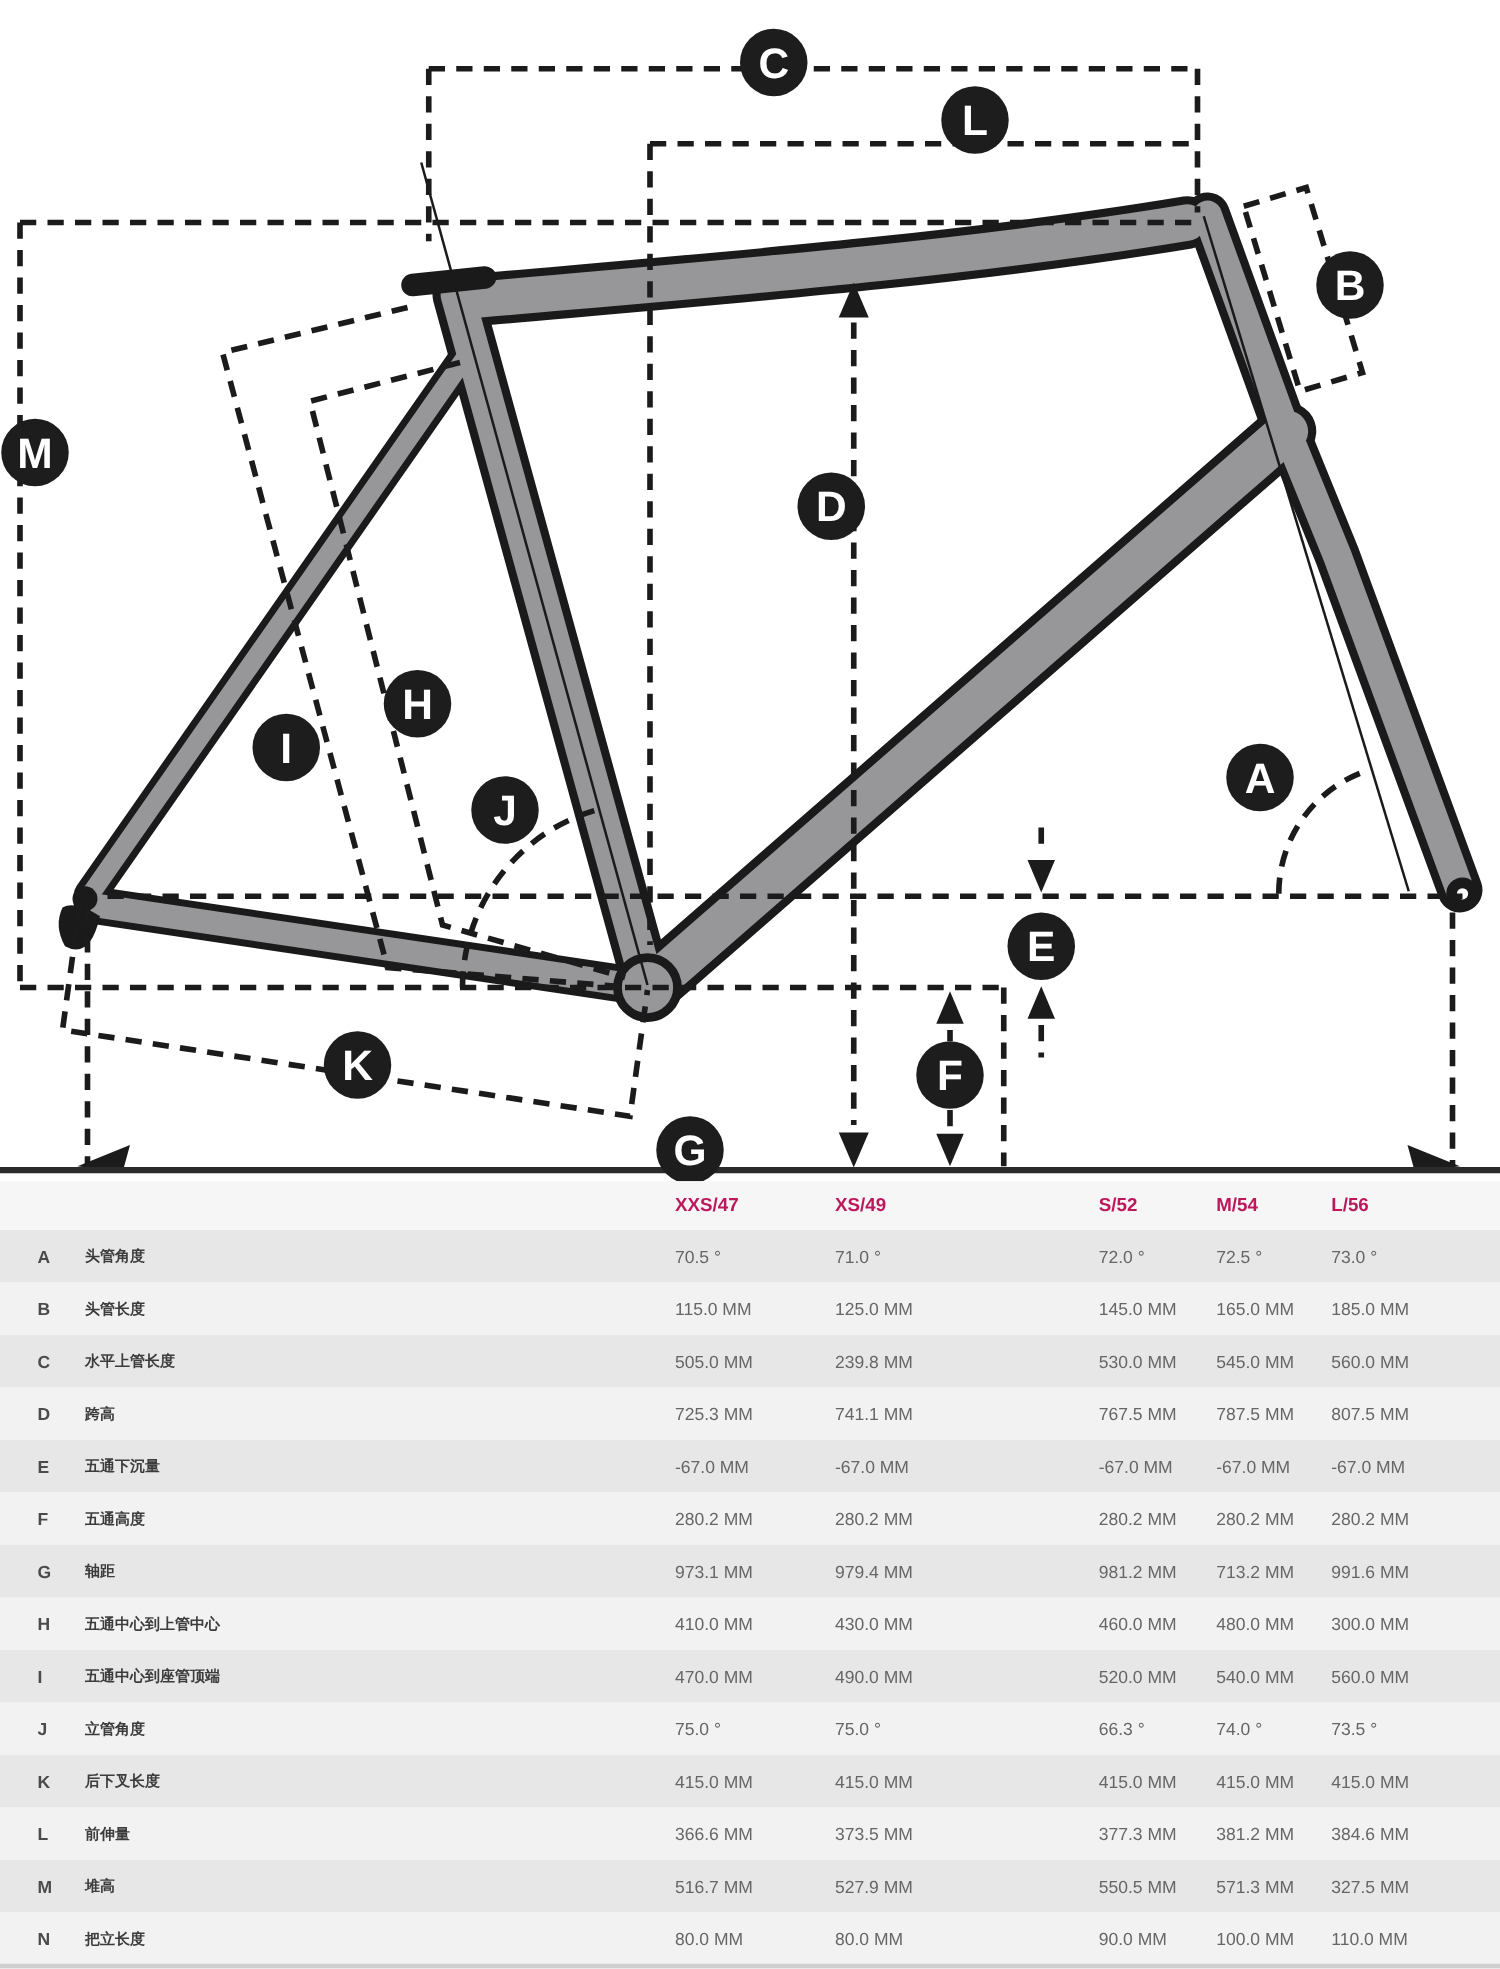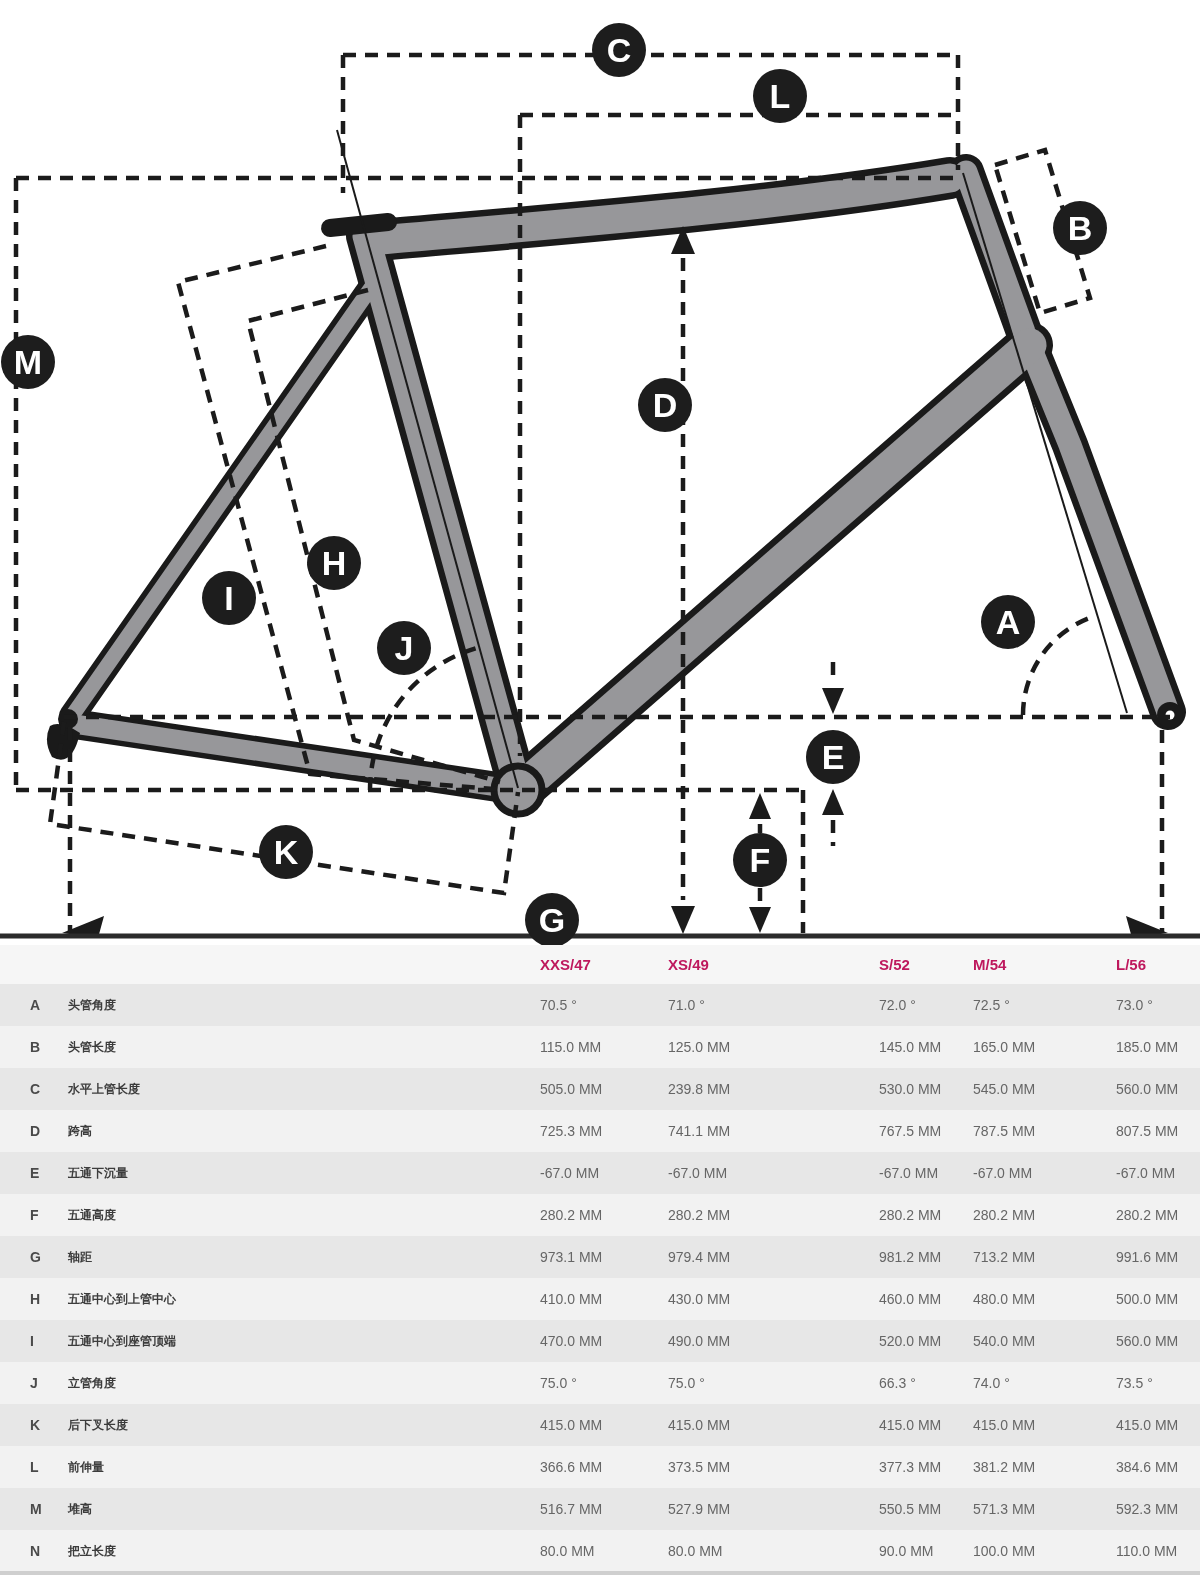--- a/index.html
+++ b/index.html
@@ -10,21 +10,21 @@
   .geo-table{position:absolute;left:0;top:945px;width:1200px;height:630px;background:#f6f6f6;}
   .size-header{position:relative;height:39px;}
   .size-header span{position:absolute;top:0;line-height:39px;font-size:15px;font-weight:bold;color:#be185d;}
   .geo-row{position:relative;height:42px;}
   .geo-row.dark{background:#e7e7e7;}
   .geo-row.light{background:#f2f2f2;}
   .geo-row .rkey{position:absolute;left:30px;line-height:42px;font-size:14px;font-weight:bold;color:#4a4a4a;}
   .geo-row .rlabel{position:absolute;left:68px;line-height:42px;font-size:12px;font-weight:bold;color:#3c3c3c;}
   .geo-row .rval{position:absolute;line-height:42px;font-size:14px;color:#666;}
   .bottom-strip{position:absolute;left:0;bottom:0;width:1200px;height:4px;background:#cfcfcf;}
-  .v0{left:540px;} .v1{left:668px;text-align:center;} .v2{left:840px;margin-left:39px;} .v3{left:935px;margin-left:38px;} .v4{left:1116px;}
+  .v0{left:540px;} .v1{left:668px;text-align:center;} .v2{left:840px;margin-left:39px;} .v3{left:935px;margin-left:38px;} .v4{left:1065px;}
 </style>
 </head>
 <body>
 
 <div class="stage">
 
   <svg id="diagram" width="1200" height="945" viewBox="0 0 1200 945">
 
     <g stroke="#1a1a1a" fill="none" stroke-linecap="round" stroke-linejoin="round">
       <path d="M74,724 L518,790" stroke-width="30"></path>
@@ -198,21 +198,21 @@
           <span class="rval v3">713.2 MM</span>
           <span class="rval v4">991.6 MM</span>
         </div>
         <div class="geo-row light">
           <span class="rkey">H</span>
           <span class="rlabel">五通中心到上管中心</span>
           <span class="rval v0">410.0 MM</span>
           <span class="rval v1">430.0 MM</span>
           <span class="rval v2">460.0 MM</span>
           <span class="rval v3">480.0 MM</span>
-          <span class="rval v4">500.0 MM</span>
+          <span class="rval v4">300.0 MM</span>
         </div>
         <div class="geo-row dark">
           <span class="rkey">I</span>
           <span class="rlabel">五通中心到座管顶端</span>
           <span class="rval v0">470.0 MM</span>
           <span class="rval v1">490.0 MM</span>
           <span class="rval v2">520.0 MM</span>
           <span class="rval v3">540.0 MM</span>
           <span class="rval v4">560.0 MM</span>
         </div>
@@ -243,21 +243,21 @@
           <span class="rval v3">381.2 MM</span>
           <span class="rval v4">384.6 MM</span>
         </div>
         <div class="geo-row dark">
           <span class="rkey">M</span>
           <span class="rlabel">堆高</span>
           <span class="rval v0">516.7 MM</span>
           <span class="rval v1">527.9 MM</span>
           <span class="rval v2">550.5 MM</span>
           <span class="rval v3">571.3 MM</span>
-          <span class="rval v4">592.3 MM</span>
+          <span class="rval v4">327.5 MM</span>
         </div>
         <div class="geo-row light">
           <span class="rkey">N</span>
           <span class="rlabel">把立长度</span>
           <span class="rval v0">80.0 MM</span>
           <span class="rval v1">80.0 MM</span>
           <span class="rval v2">90.0 MM</span>
           <span class="rval v3">100.0 MM</span>
           <span class="rval v4">110.0 MM</span>
         </div>

